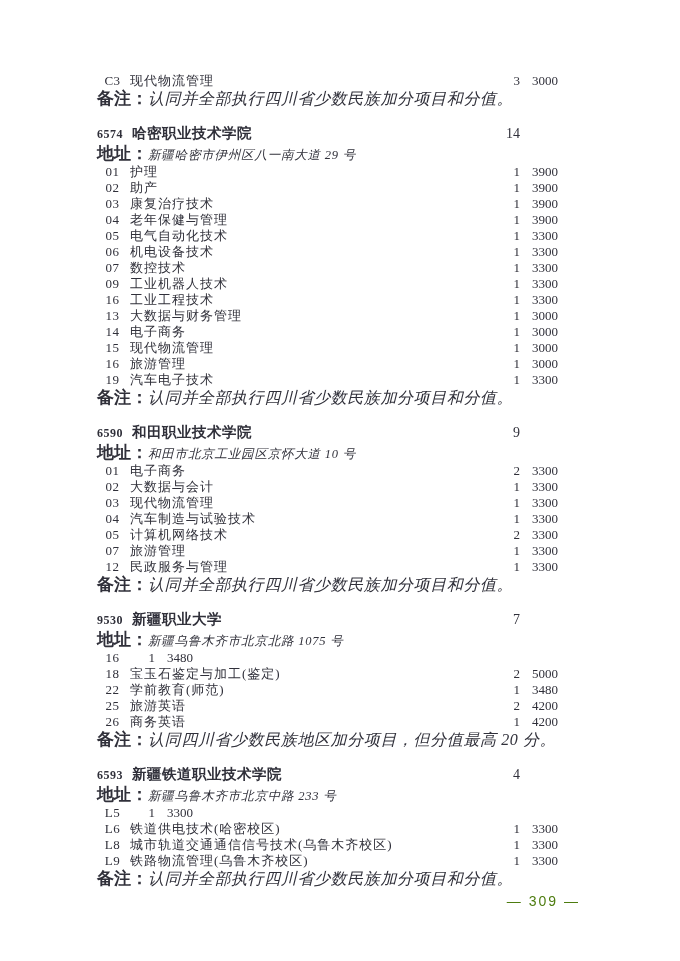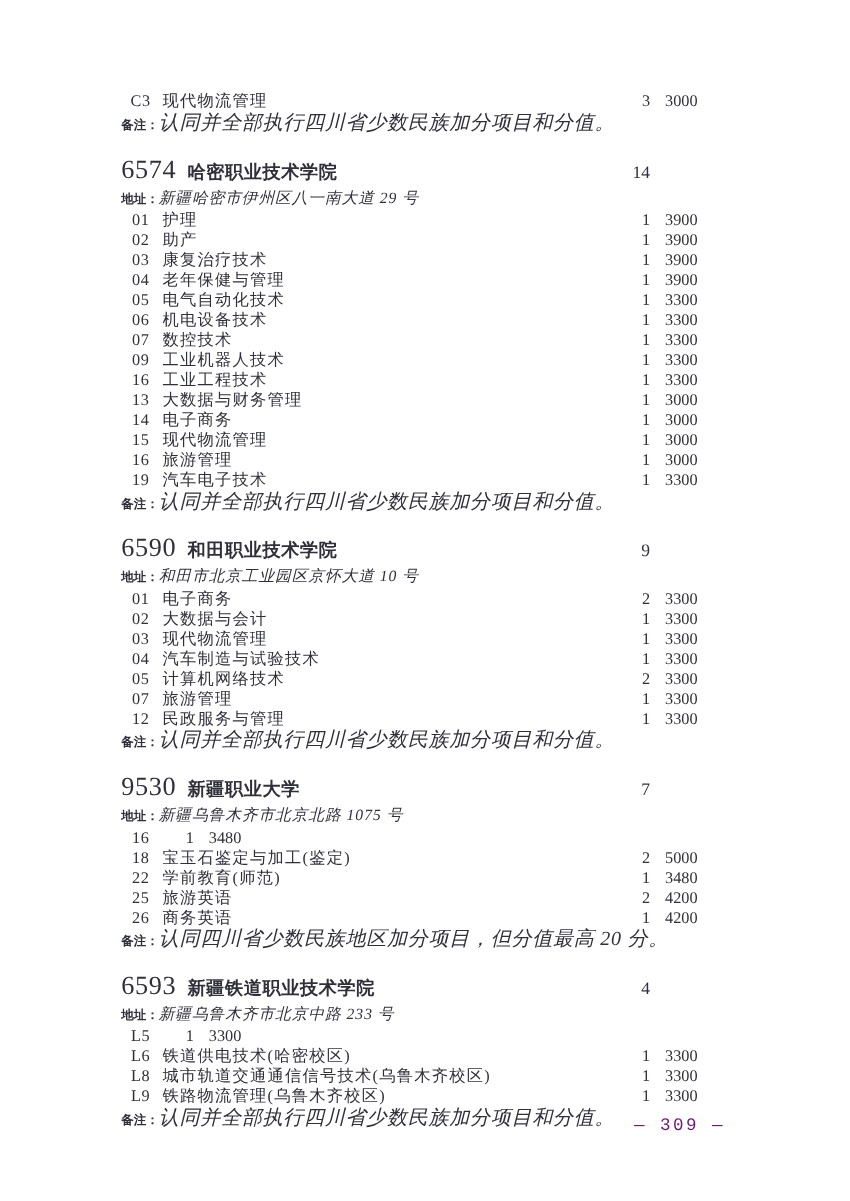--- a/index.html
+++ b/index.html
@@ -22,22 +22,22 @@
   .school-section { margin-top: 15px; }
   .school-section.continuation { margin-top: 0; }
 
   .school-header {
     display: flex;
     align-items: baseline;
     line-height: 21px;
   }
   .school-code {
     font-family: "Liberation Serif", serif;
-    font-weight: 400;
-    font-size: 21px;
+    font-weight: 700;
+    font-size: 12px;
     letter-spacing: 0.5px;
   }
   .school-name {
     font-family: "Liberation Sans", sans-serif;
     font-weight: 700;
     font-size: 14.5px;
     letter-spacing: 0.5px;
     margin-left: 9px;
     flex: 1;
     white-space: nowrap;
@@ -49,21 +49,21 @@
     width: 34px;
     text-align: right;
     flex: none;
   }
   .fee-spacer { width: 38px; flex: none; }
 
   .address-row { line-height: 17px; white-space: nowrap; }
   .field-label {
     font-family: "Liberation Sans", sans-serif;
     font-weight: 700;
-    font-size: 10px;
+    font-size: 17px;
   }
   .address-text {
     font-family: "Liberation Serif", serif;
     font-style: italic;
     font-size: 12.5px;
     letter-spacing: 0.8px;
   }
 
   
   .major-row {
@@ -97,23 +97,23 @@
     font-style: italic;
     font-size: 16px;
     letter-spacing: 0.6px;
   }
 
   
   .page-footer {
     position: absolute;
     top: 893px;
     right: 100px;
-    font-family: Liberation Mono, monospace;
+    font-family: Liberation Sans, sans-serif;
     font-size: 14px;
-    color: #701a75;
+    color: #4d7c0f;
     letter-spacing: 2px;
     white-space: nowrap;
   }
 </style>
 </head>
 <body>
 
 <div class="page">
   <div class="content" id="sections">
       <section class="school-section continuation">

